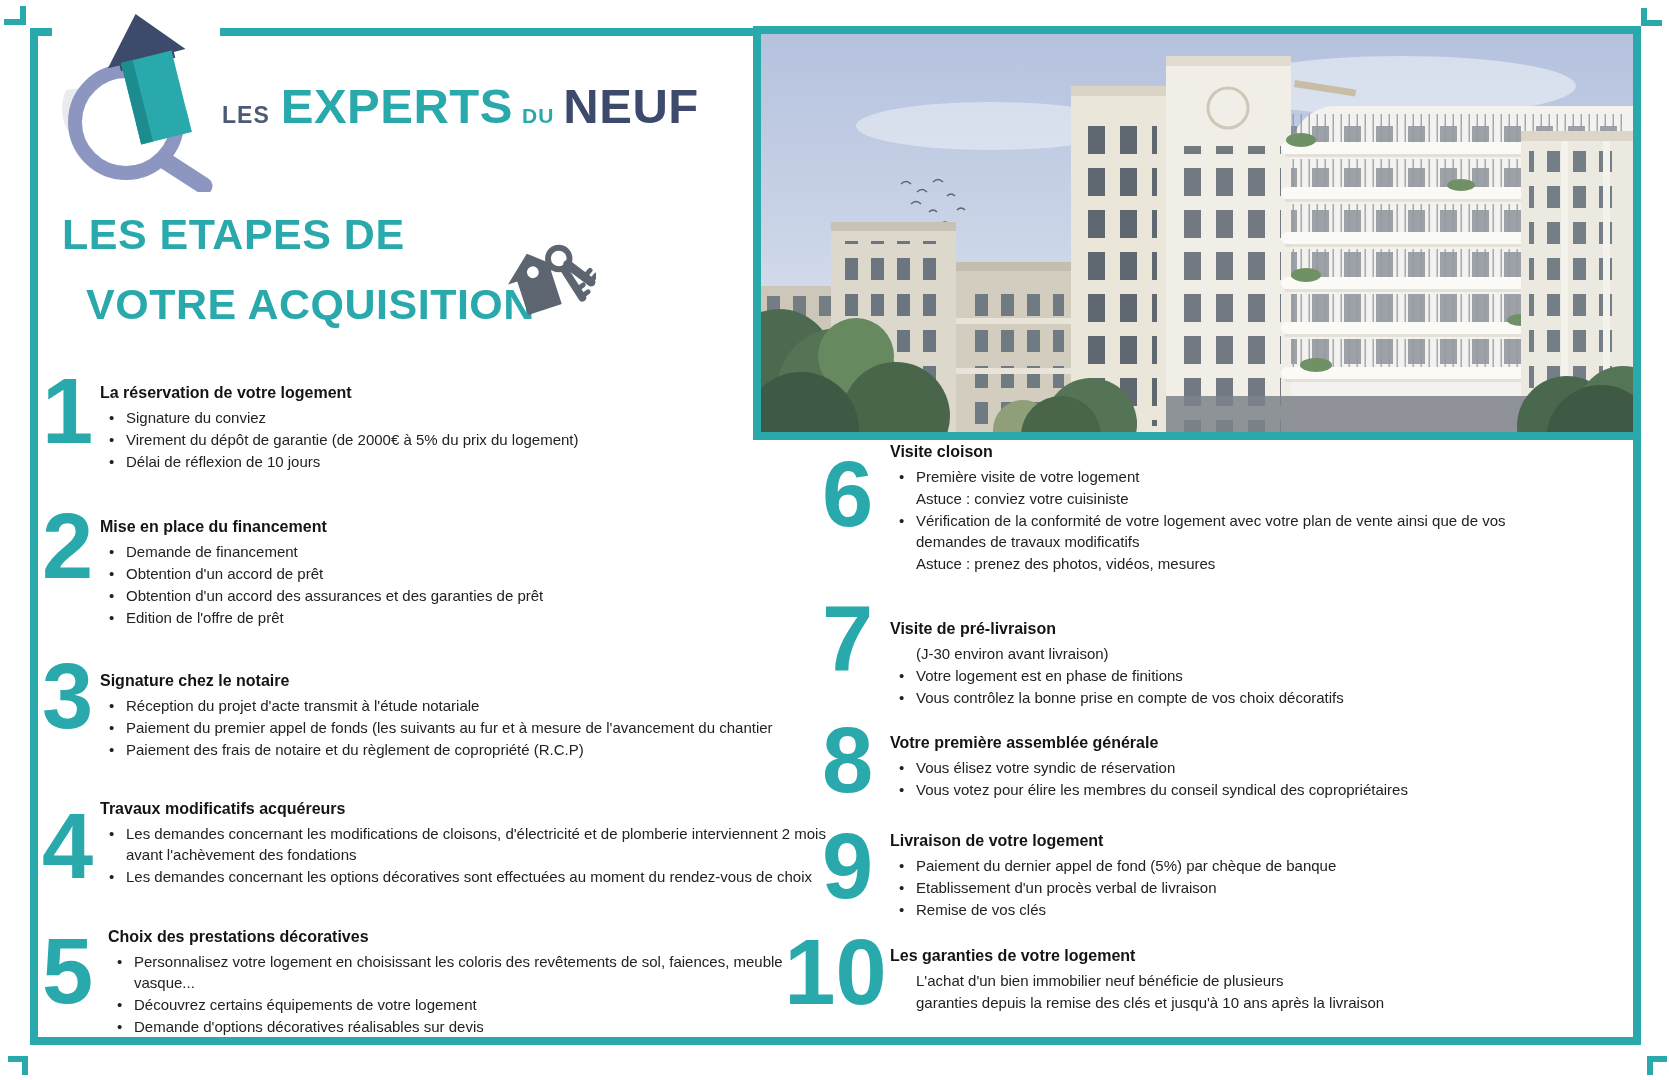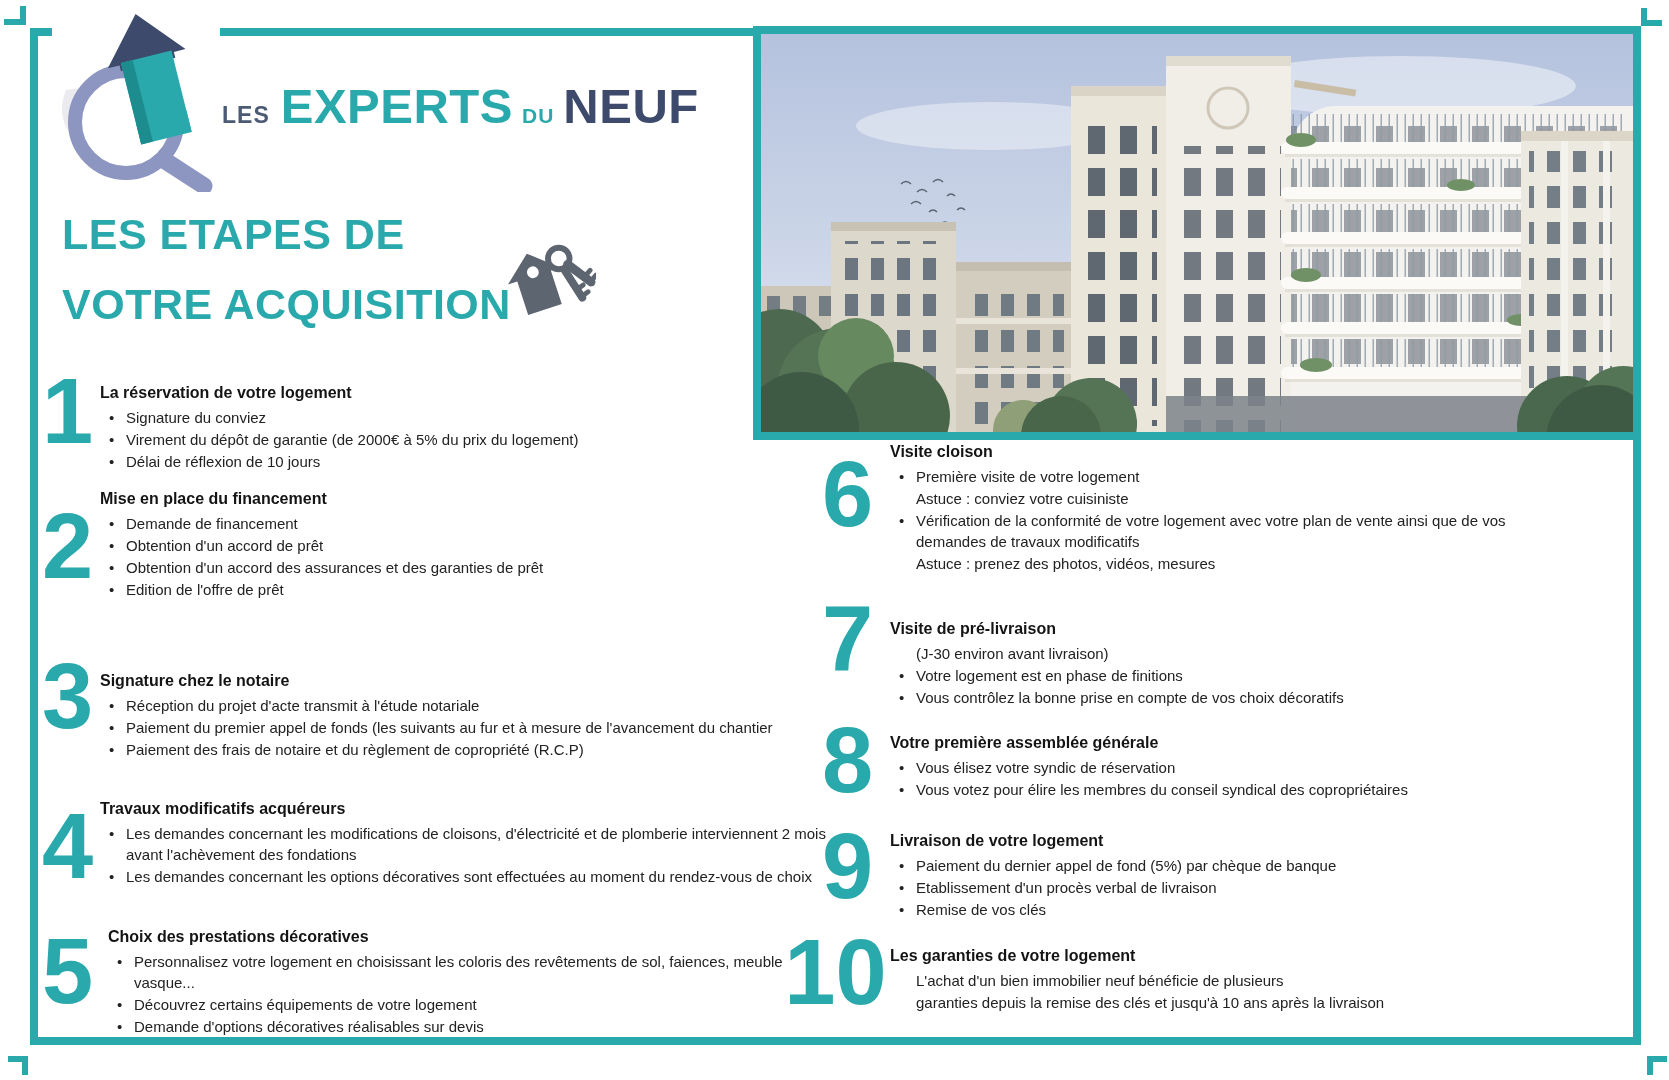--- a/index.html
+++ b/index.html
@@ -23,21 +23,21 @@
   
   .logo-icon{position:absolute;left:52px;top:0px;width:168px;height:192px;}
   .wordmark{position:absolute;left:222px;top:78px;height:56px;display:flex;align-items:baseline;white-space:nowrap;}
   .wm-les{font-size:23px;font-weight:bold;color:#4d5a74;letter-spacing:1px;margin-right:11px;}
   .wm-experts{font-size:49px;font-weight:bold;color:var(--accent);letter-spacing:.5px;margin-right:9px;}
   .wm-du{font-size:21px;font-weight:bold;color:var(--accent);letter-spacing:1px;margin-right:9px;}
   .wm-neuf{font-size:49px;font-weight:bold;color:var(--navy);letter-spacing:.5px;}
 
   
   .title-line{position:absolute;left:62px;font-size:43px;font-weight:bold;color:var(--accent);letter-spacing:.5px;}
-  .t1{top:210px;} .t2{top:280px;}
+  .t1{top:210px;} .t2{top:280px;margin-left:24px;}
   .keys{position:absolute;left:498px;top:230px;width:98px;height:104px;color:var(--icongray);}
 
   
   .photo{position:absolute;left:753px;top:26px;width:888px;height:414px;
     border:8px solid var(--accent);box-sizing:border-box;background:#dfe5ee;}
   .photo svg{display:block;width:872px;height:398px;}
 
   
   .num{position:absolute;font-size:92px;font-weight:bold;line-height:1;color:var(--accent);text-align:center;}
   .step{position:absolute;}
@@ -224,21 +224,21 @@
 <div class="num" style="left:783px;top:926px;width:105px;text-align:center;">10</div>
 
 <div class="step" style="left:100px;top:382px;width:720px;">
   <div class="step-title">La réservation de votre logement</div>
   <ul>
       <li class="bullet">Signature du conviez</li>
       <li class="bullet">Virement du dépôt de garantie (de 2000€ à 5% du prix du logement)</li>
       <li class="bullet">Délai de réflexion de 10 jours</li>
     </ul>
 </div>
-<div class="step" style="left:100px;top:488px;width:720px;">
+<div class="step" style="left:100px;top:516px;width:720px;">
   <div class="step-title">Mise en place du financement</div>
   <ul>
       <li class="bullet">Demande de financement</li>
       <li class="bullet">Obtention d'un accord de prêt</li>
       <li class="bullet">Obtention d'un accord des assurances et des garanties de prêt</li>
       <li class="bullet">Edition de l'offre de prêt</li>
     </ul>
 </div>
 <div class="step" style="left:100px;top:670px;width:760px;">
   <div class="step-title">Signature chez le notaire</div>

